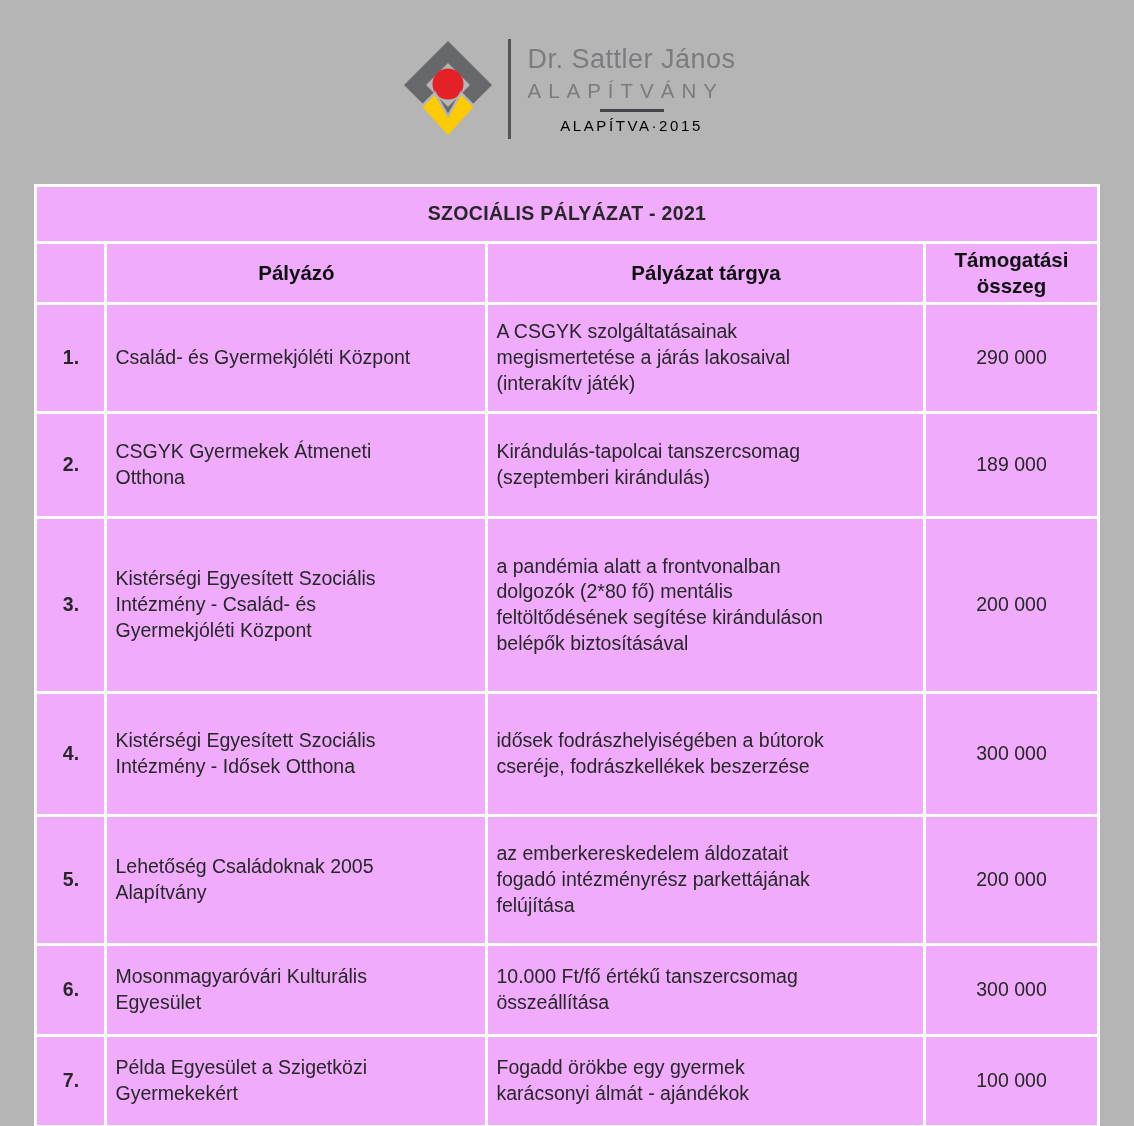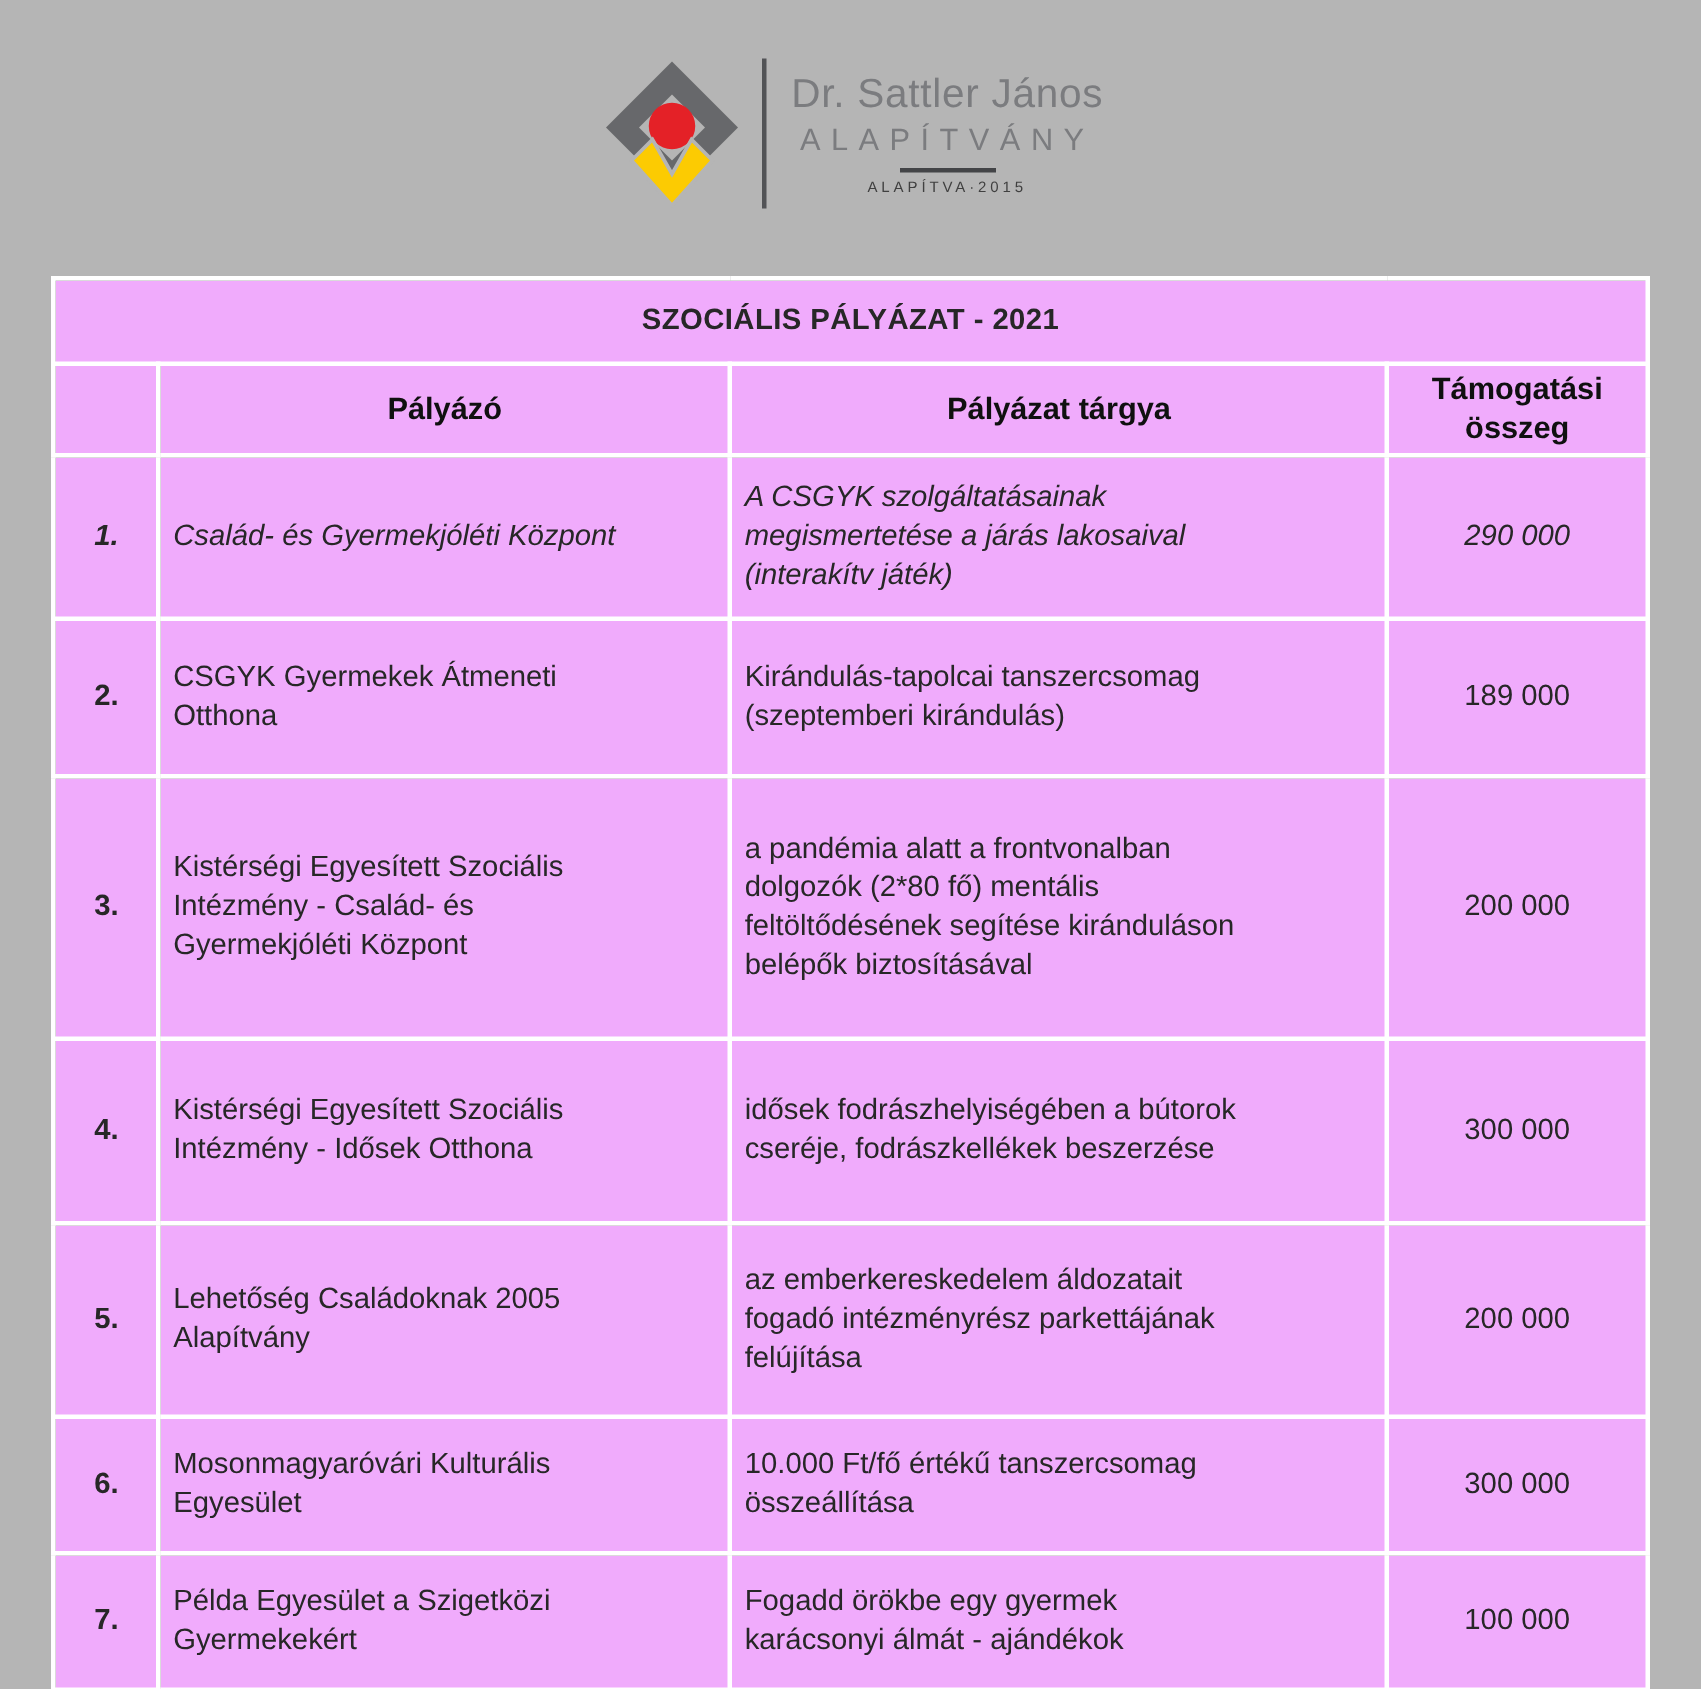--- a/index.html
+++ b/index.html
@@ -13,32 +13,32 @@
   
   .logo-wrap {
     display: flex; justify-content: center; align-items: center;
     padding-top: 30px; height: 118px;
   }
   .logo-mark { width: 100px; height: 108px; flex: 0 0 auto; }
   .logo-rule {
     width: 3px; height: 100px; background: #525356;
     margin: 0 16px 0 10px; flex: 0 0 auto;
   }
-  .logo-textblock { display: flex; flex-direction: column; align-items: center; }
+  .logo-textblock { display: flex; flex-direction: column; }
   .logo-name {
     font-size: 27px; color: #7b7c7f; letter-spacing: 0.5px;
     white-space: nowrap;
   }
   .logo-found {
     font-size: 20.5px; color: #7b7c7f; letter-spacing: 7px;
     margin-top: 4px; white-space: nowrap;
   }
   .logo-underline { width: 64px; height: 3px; background: #434447; margin: 6px auto 5px; }
   .logo-tagline {
-    font-size: 10px; color: #404040; letter-spacing: 2.6px;
+    font-size: 15px; color: #000000; letter-spacing: 2.6px;
     text-align: center; white-space: nowrap;
   }
 
   
   table.grants {
     border-collapse: collapse; table-layout: fixed;
     width: 1062px; margin: 36px auto 0;
   }
   table.grants td, table.grants th {
     border: 3px solid #ffffff;
@@ -58,21 +58,21 @@
   }
   table.grants td {
     font-size: 19.5px; color: #272727; line-height: 1.32;
   }
   td.c-num { text-align: center; font-weight: bold; color: #101010; }
   td.c-applicant, td.c-subject {
     text-align: left; padding: 8px 8px; white-space: pre-line;
   }
   td.c-amount { text-align: center; padding: 0 6px; }
 
-  tbody tr:nth-child(1) td { height: 90px; font-style: italic; }
+  tbody tr:nth-child(1) td { height: 90px; }
   tbody tr:nth-child(2) td { height: 86px; }
   tbody tr:nth-child(3) td { height: 156px; }
   tbody tr:nth-child(4) td { height: 104px; }
   tbody tr:nth-child(5) td { height: 110px; }
   tbody tr:nth-child(6) td { height: 72px; }
   tbody tr:nth-child(7) td { height: 72px; }
   tbody tr:nth-child(8) td { height: 32px; }
 </style>
 </head>
 <body>

